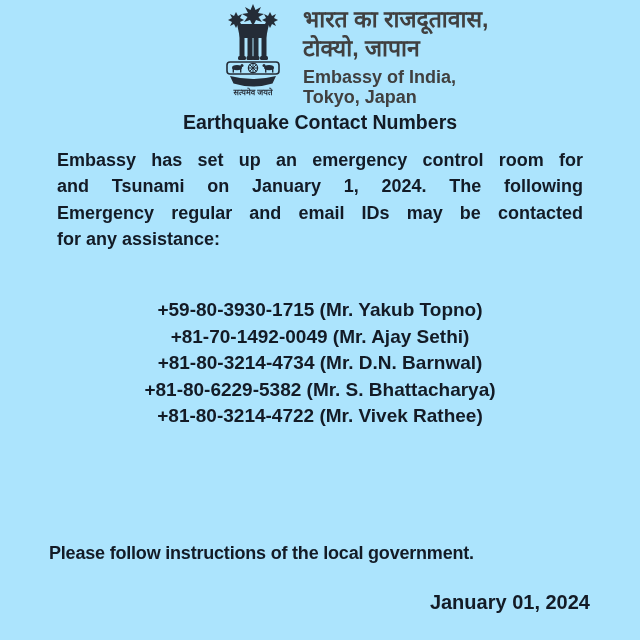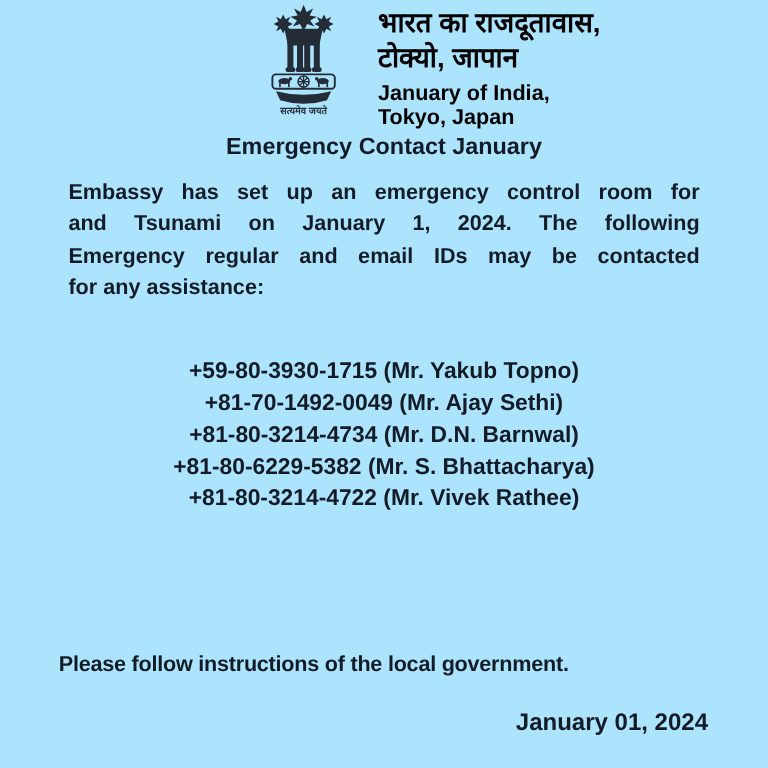--- a/index.html
+++ b/index.html
@@ -29,23 +29,23 @@
   .emblem-motto {
     font-size: 8px;
     line-height: 9px;
     margin-top: 0;
     white-space: nowrap;
     color: #2a323d;
     font-weight: bold;
   }
   .header-text {
     position: absolute;
-    left: 315px;
+    left: 303px;
     top: 5px;
-    color: #000000;
+    color: #404040;
   }
   .hindi-line { font-size: 23px; line-height: 29px; white-space: nowrap; }
   .eng-line   { font-size: 18px; line-height: 20px; white-space: nowrap; }
   .eng-first  { margin-top: 4px; }
 
   
   .main-title {
     position: absolute;
     top: 111px;
     left: 0;
@@ -169,25 +169,25 @@
       </g>
 
       <path d="M7 72 Q30 78 53 72 L49.5 79.5 Q30 85.5 10.5 79.5 Z" fill="#242c37"></path>
     </svg>
     <div class="emblem-motto">सत्यमेव जयते</div>
   </div>
 
   <div class="header-text">
     <div class="hindi-line">भारत का राजदूतावास,</div>
     <div class="hindi-line">टोक्यो, जापान</div>
-    <div class="eng-line eng-first">January of India,</div>
+    <div class="eng-line eng-first">Embassy of India,</div>
     <div class="eng-line">Tokyo, Japan</div>
   </div>
 
-  <div class="main-title">Emergency Contact January</div>
+  <div class="main-title">Earthquake Contact Numbers</div>
 
   <div class="intro">
     <div class="jline">Embassy has set up an emergency control room for</div>
     <div class="jline">and Tsunami on January 1, 2024. The following</div>
     <div class="jline">Emergency regular and email IDs may be contacted</div>
     <div class="lline">for any assistance:</div>
   </div>
 
   <div class="phones">
     <div>+59-80-3930-1715 (Mr. Yakub Topno)</div>

